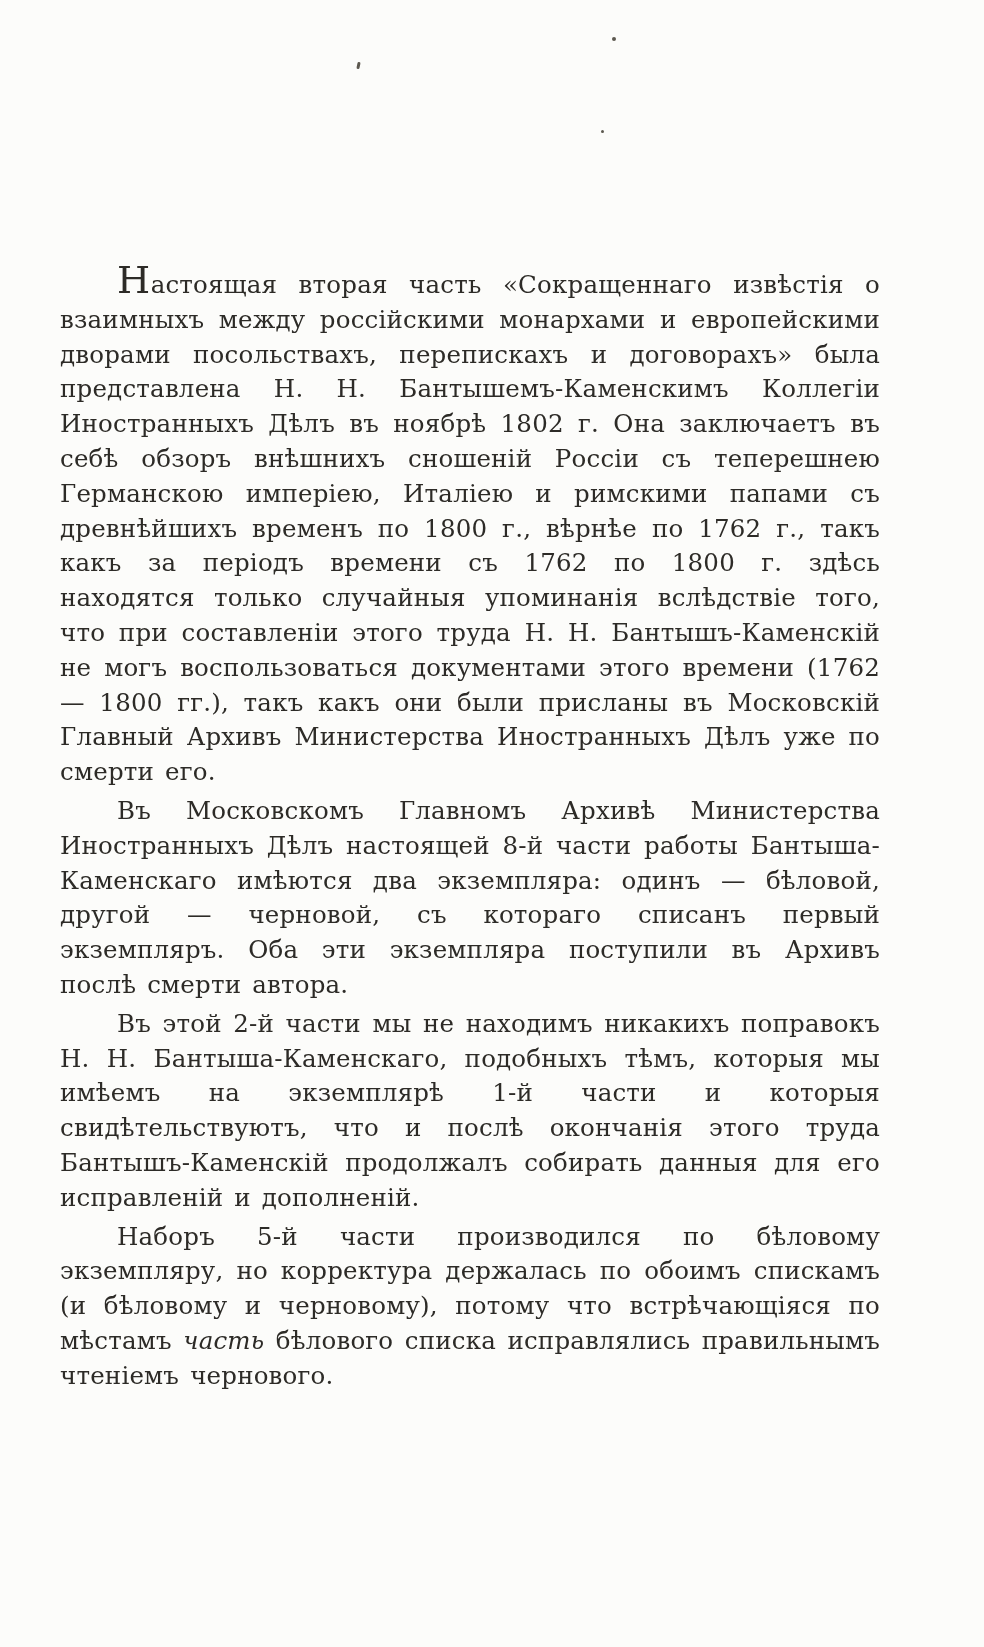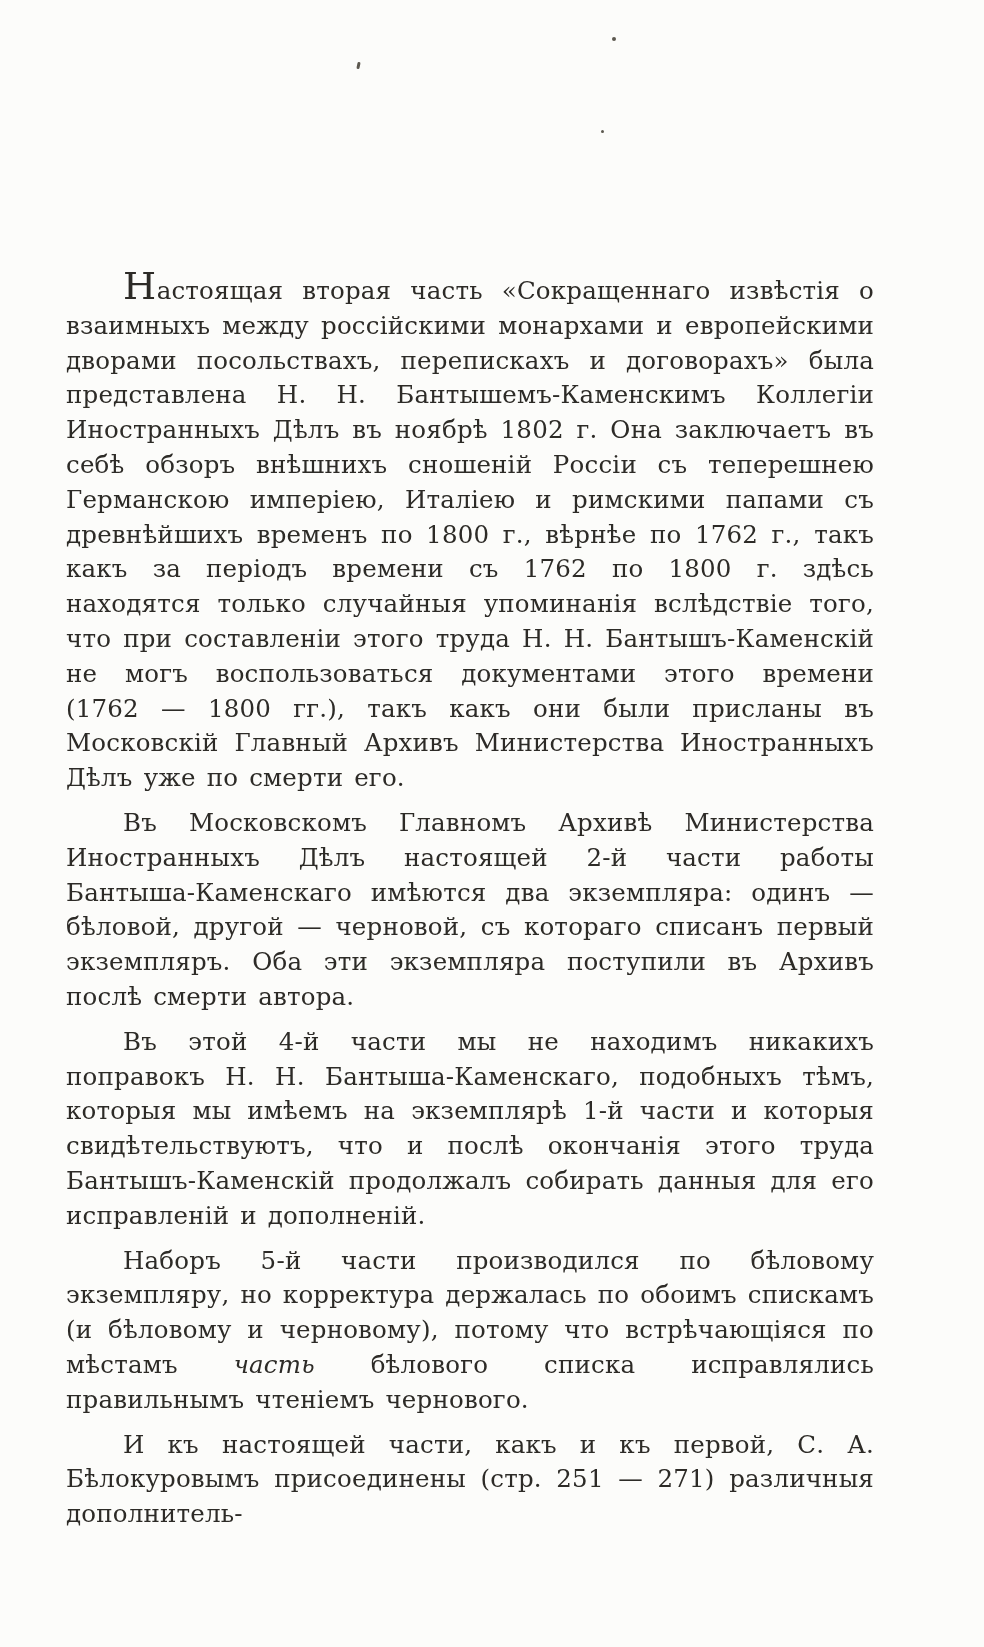--- a/index.html
+++ b/index.html
@@ -22,21 +22,21 @@
     top: 264px;
     left: 56px;
     width: 828px;
     font-size: 24.5px;
     line-height: 34.8px;
     text-align: justify;
     word-spacing: 3px;
     letter-spacing: 0.2px;
   }
   .text-block p {
-    margin: 10px;
+    margin: 4px;
     text-indent: 57px;
   }
   .initial {
     font-size: 38px;
     line-height: 0;
     letter-spacing: 0.5px;
   }
   .italic-word {
     font-style: italic;
   }
@@ -55,22 +55,21 @@
 <div class="page">
 
   <span class="speck speck-1"></span>
   <span class="speck speck-2"></span>
   <span class="speck speck-3"></span>
 
   <div class="text-block">
 
     <p><span class="initial">Н</span><span>астоящая вторая часть «Сокращеннаго извѣстія о взаимныхъ между россійскими монархами и европейскими дворами посольствахъ, перепискахъ и договорахъ» была представлена Н. Н. Бантышемъ-Каменскимъ Коллегіи Иностранныхъ Дѣлъ въ ноябрѣ 1802 г. Она заключаетъ въ себѣ обзоръ внѣшнихъ сношеній Россіи съ теперешнею Германскою имперіею, Италіею и римскими папами съ древнѣйшихъ временъ по 1800 г., вѣрнѣе по 1762 г., такъ какъ за періодъ времени съ 1762 по 1800 г. здѣсь находятся только случайныя упоминанія вслѣдствіе того, что при составленіи этого труда Н. Н. Бантышъ-Каменскій не могъ воспользоваться документами этого времени (1762 — 1800 гг.), такъ какъ они были присланы въ Московскій Главный Архивъ Министерства Иностранныхъ Дѣлъ уже по смерти его.</span></p>
 
-    <p>Въ Московскомъ Главномъ Архивѣ Министерства Иностранныхъ Дѣлъ настоящей 2-й части работы Бантыша-Каменскаго имѣются два экземпляра: одинъ — бѣловой, другой — черновой, съ котораго списанъ первый экземпляръ. Оба эти экземпляра поступили въ Архивъ послѣ смерти автора.</p>
+    <p>Въ Московскомъ Главномъ Архивѣ Министерства Иностранныхъ Дѣлъ настоящей 8-й части работы Бантыша-Каменскаго имѣются два экземпляра: одинъ — бѣловой, другой — черновой, съ котораго списанъ первый экземпляръ. Оба эти экземпляра поступили въ Архивъ послѣ смерти автора.</p>
 
-    <p>Въ этой 4-й части мы не находимъ никакихъ поправокъ Н. Н. Бантыша-Каменскаго, подобныхъ тѣмъ, которыя мы имѣемъ на экземплярѣ 1-й части и которыя свидѣтельствуютъ, что и послѣ окончанія этого труда Бантышъ-Каменскій продолжалъ собирать данныя для его исправленій и дополненій.</p>
+    <p>Въ этой 2-й части мы не находимъ никакихъ поправокъ Н. Н. Бантыша-Каменскаго, подобныхъ тѣмъ, которыя мы имѣемъ на экземплярѣ 1-й части и которыя свидѣтельствуютъ, что и послѣ окончанія этого труда Бантышъ-Каменскій продолжалъ собирать данныя для его исправленій и дополненій.</p>
 
     <p><span>Наборъ 5-й части производился по бѣловому экземпляру, но корректура держалась по обоимъ спискамъ (и бѣловому и черновому), потому что встрѣчающіяся по мѣстамъ </span><em class="italic-word">часть</em><span> бѣлового списка исправлялись правильнымъ чтеніемъ чернового.</span></p>
 
-    <p>И къ настоящей части, какъ и къ первой, С. А. Бѣлокуровымъ присоединены (стр. 251 — 271) различныя дополнитель-</p>
 
   </div>
 </div>
 
 </body></html>

